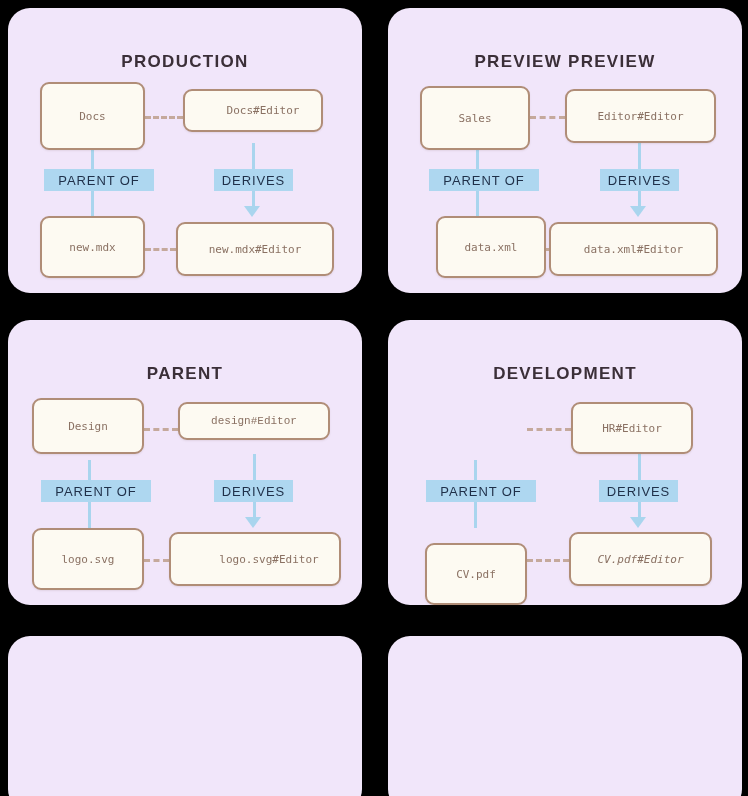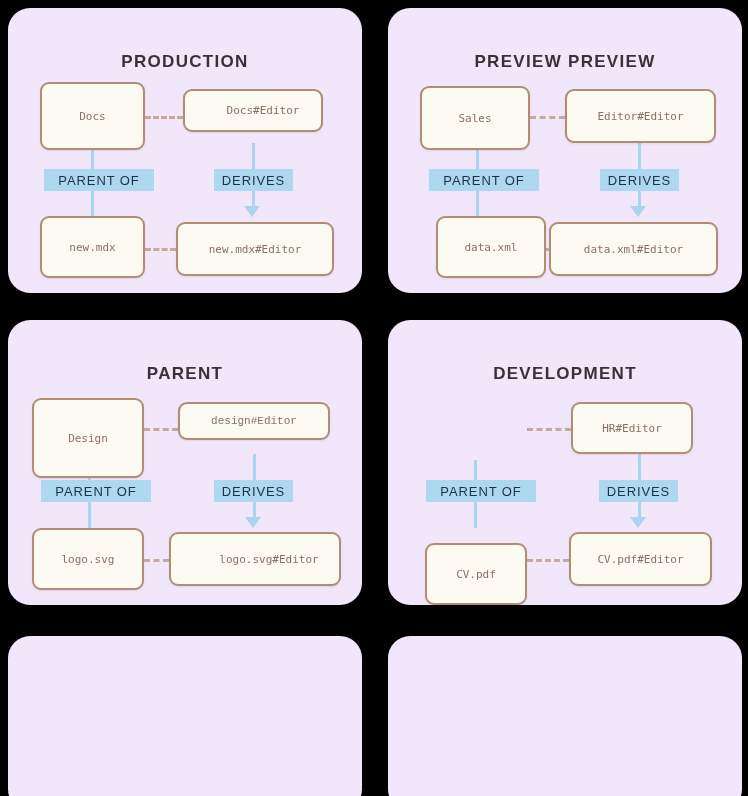--- a/index.html
+++ b/index.html
@@ -151,38 +151,38 @@
       </div>
     </div>
     <div class="panel p3 full">
       <div class="panel-title">PARENT</div>
       <div class="graph">
         <div class="vline" style="left: 80px; top: 140px; height: 68px;"></div>
         <div class="vline" style="left: 245px; top: 134px; height: 68px;"></div>
         <div class="arrowhead" style="left: 237px; top: 197px;"></div>
         <div class="dashline" style="left: 136px; top: 108px; width: 34px;"></div>
         <div class="dashline" style="left: 136px; top: 239px; width: 25px;"></div>
-        <div class="node" style="left: 24px; top: 78px; width: 112px; height: 80px;">Design</div>
+        <div class="node" style="left: 24px; top: 78px; width: 112px; height: 56px;">Design</div>
         <div class="node" style="left: 170px; top: 82px; width: 152px; height: 38px; font-family: Liberation Mono, monospace;">design#Editor</div>
         <div class="node" style="left: 24px; top: 208px; width: 112px; height: 62px;">logo.svg</div>
         <div class="node" style="left: 161px; top: 212px; width: 172px; height: 54px; padding-left: 28px;">logo.svg#Editor</div>
         <div class="badge" style="left: 33px; top: 160px; width: 110px;">PARENT OF</div>
         <div class="badge" style="left: 206px; top: 160px; width: 79px;">DERIVES</div>
       </div>
     </div>
     <div class="panel p4 full">
       <div class="panel-title">DEVELOPMENT</div>
       <div class="graph">
         <div class="vline" style="left: 86px; top: 140px; height: 68px;"></div>
         <div class="vline" style="left: 250px; top: 134px; height: 68px;"></div>
         <div class="arrowhead" style="left: 242px; top: 197px;"></div>
         <div class="dashline" style="left: 139px; top: 108px; width: 44px;"></div>
         <div class="dashline" style="left: 139px; top: 239px; width: 42px;"></div>
         <div class="node" style="left: 183px; top: 82px; width: 122px; height: 52px;">HR#Editor</div>
         <div class="node" style="left: 37px; top: 208px; width: 102px; height: 62px; margin-top: 15px;">CV.pdf</div>
-        <div class="node" style="left: 181px; top: 212px; width: 143px; height: 54px;">CV.pdf#Editor</div>
+        <div class="node" style="left: 181px; top: 212px; width: 143px; height: 54px; font-style: italic;">CV.pdf#Editor</div>
         <div class="badge" style="left: 38px; top: 160px; width: 110px;">PARENT OF</div>
         <div class="badge" style="left: 211px; top: 160px; width: 79px;">DERIVES</div>
       </div>
     </div>
     <div class="panel p5 partial"></div>
     <div class="panel p6 partial"></div>
   </div>
 
 </body></html>

